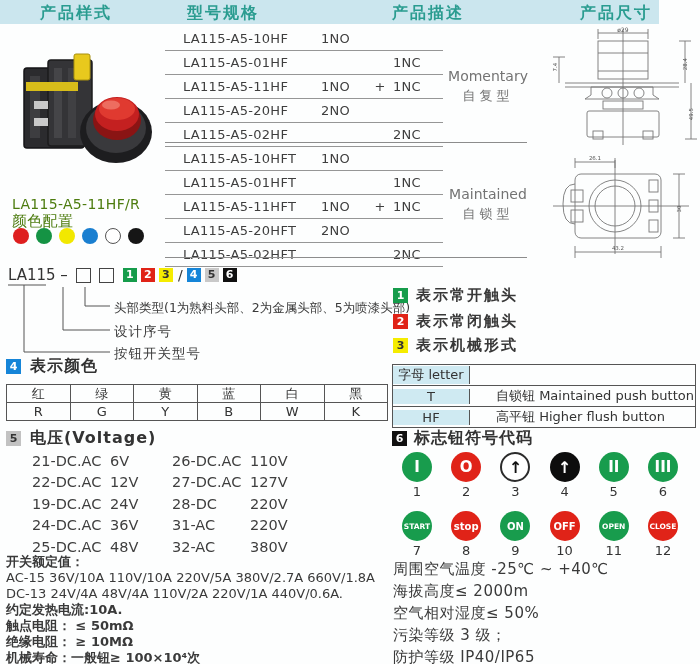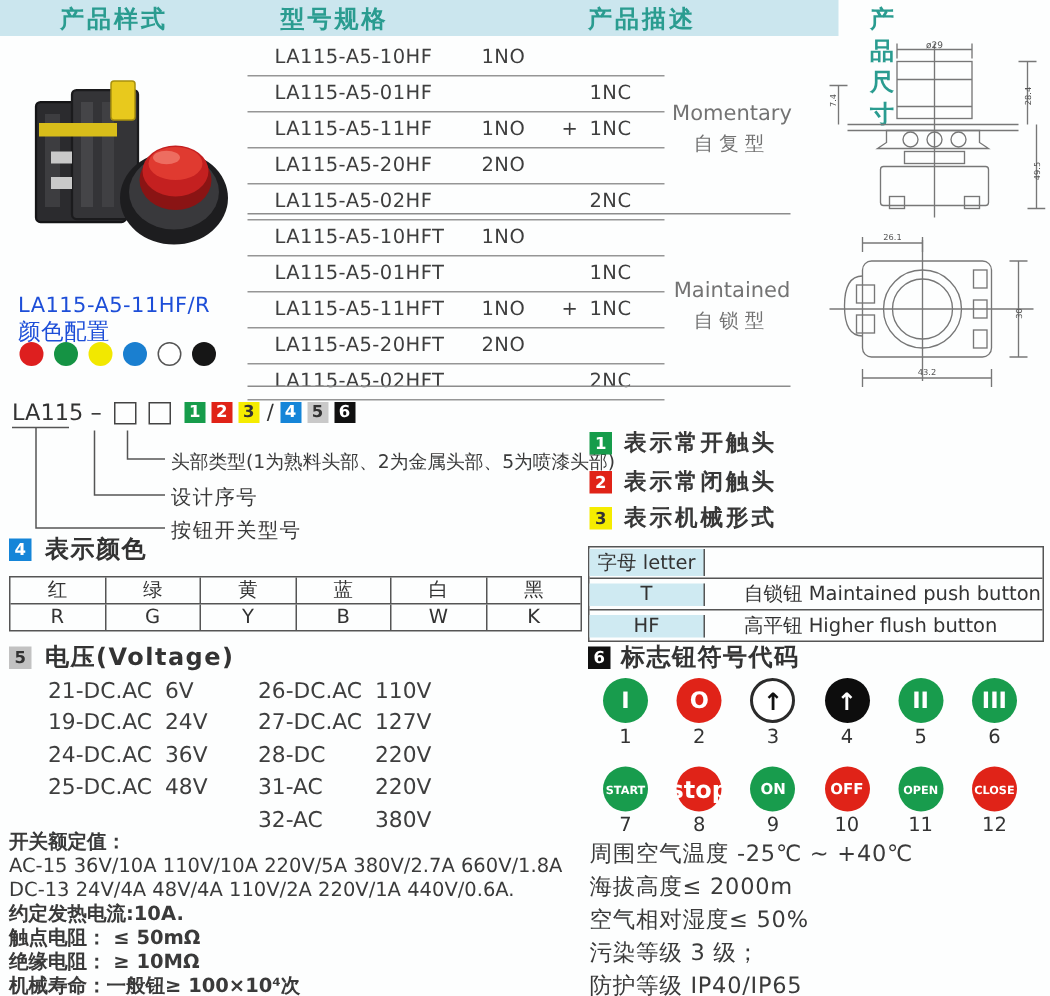--- a/index.html
+++ b/index.html
@@ -1,34 +1,34 @@
 <!DOCTYPE html>
 <html><head>
 <meta charset="utf-8">
 <style>
   html,body{margin:0;padding:0;background:#fff;}
   #page{position:relative;width:700px;height:664px;background:#fdfefe;overflow:hidden;
         font-family:"DejaVu Sans","Liberation Sans",sans-serif;color:#3c3c3c;}
   
-  .hdr-bar{position:absolute;left:0;top:0;width:559px;height:24px;background:#cbe6ee;font-family:Liberation Mono, monospace;}
+  .hdr-bar{position:absolute;left:0;top:0;width:659px;height:24px;background:#cbe6ee;font-family:Liberation Mono, monospace;}
   .hdr{position:absolute;top:3px;font-size:16px;font-weight:bold;color:#2a9c90;letter-spacing:2px;}
   
   .models{position:absolute;left:165px;top:27px;width:278px;}
   .mrow{display:flex;align-items:center;height:23px;border-bottom:1px solid #969696;
         font-size:13px;color:#3e3e3e;letter-spacing:.3px;}
   .mc-model{width:138px;padding-left:18px;}
   .mc-no{width:46px;}
   .mc-plus{width:26px;text-align:center;}
   .mc-nc{width:46px;}
   .gdiv{position:absolute;left:165px;width:362px;height:1px;background:#8c8c8c;}
   .grp{position:absolute;left:438px;width:100px;text-align:center;color:#737373;}
   .grp .en{font-size:14px;}
   .grp .zh{font-size:13px;letter-spacing:4px;margin-top:3px;}
   
-  .plabel{position:absolute;left:12px;font-size:14px;color:#1d4ed8;letter-spacing:.3px;}
+  .plabel{position:absolute;left:12px;font-size:14px;color:#4d7c0f;letter-spacing:.3px;}
   .dots{position:absolute;left:13px;top:228px;display:flex;gap:7px;}
   .dot{width:16px;height:16px;border-radius:50%;display:inline-block;}
   .d-red{background:#de1f1f;}.d-green{background:#159344;}.d-yellow{background:#f2e800;}
   .d-blue{background:#1a7fd0;}.d-white{background:#fff;border:1.5px solid #555;box-sizing:border-box;}
   .d-black{background:#161616;}
   
   .ocode{position:absolute;left:8px;top:266px;display:flex;align-items:center;font-size:15px;color:#333;}
   .obox{width:13px;height:13px;border:1.5px solid #444;background:#fdfefe;margin-left:8px;}
   .sq{width:14px;height:14px;margin-left:4px;font-size:11px;font-weight:bold;text-align:center;line-height:14px;}
   .slash{margin-left:5px;font-size:14px;color:#333;}
@@ -325,20 +325,24 @@
   </div>
 
   <span class="sect-badge b-gray" style="left:6px;top:431px">5</span>
   <span class="sect-title" style="left:30px;top:428px">电压(Voltage)</span>
   <div class="vcol" style="left:32px">
     <div class="vline">
         <span class="vc">21-DC.AC</span>
         <span>6V</span>
       </div>
     <div class="vline">
+        <span class="vc">22-DC.AC</span>
+        <span>12V</span>
+      </div>
+    <div class="vline">
         <span class="vc">19-DC.AC</span>
         <span>24V</span>
       </div>
     <div class="vline">
         <span class="vc">24-DC.AC</span>
         <span>36V</span>
       </div>
     <div class="vline">
         <span class="vc">25-DC.AC</span>
         <span>48V</span>
@@ -394,21 +398,21 @@
         <div class="circ c-green">III</div>
         <div class="symnum">6</div>
       </div>
   </div>
   <div class="symrow" style="top:511px">
     <div class="sym">
         <div class="circ c-green word">START</div>
         <div class="symnum">7</div>
       </div>
     <div class="sym">
-        <div class="circ c-red word" style="font-size:16px">stop</div>
+        <div class="circ c-red word" style="font-size:10px">stop</div>
         <div class="symnum">8</div>
       </div>
     <div class="sym">
         <div class="circ c-green word" style="font-size:10px">ON</div>
         <div class="symnum">9</div>
       </div>
     <div class="sym">
         <div class="circ c-red word" style="font-size:10px">OFF</div>
         <div class="symnum">10</div>
       </div>

